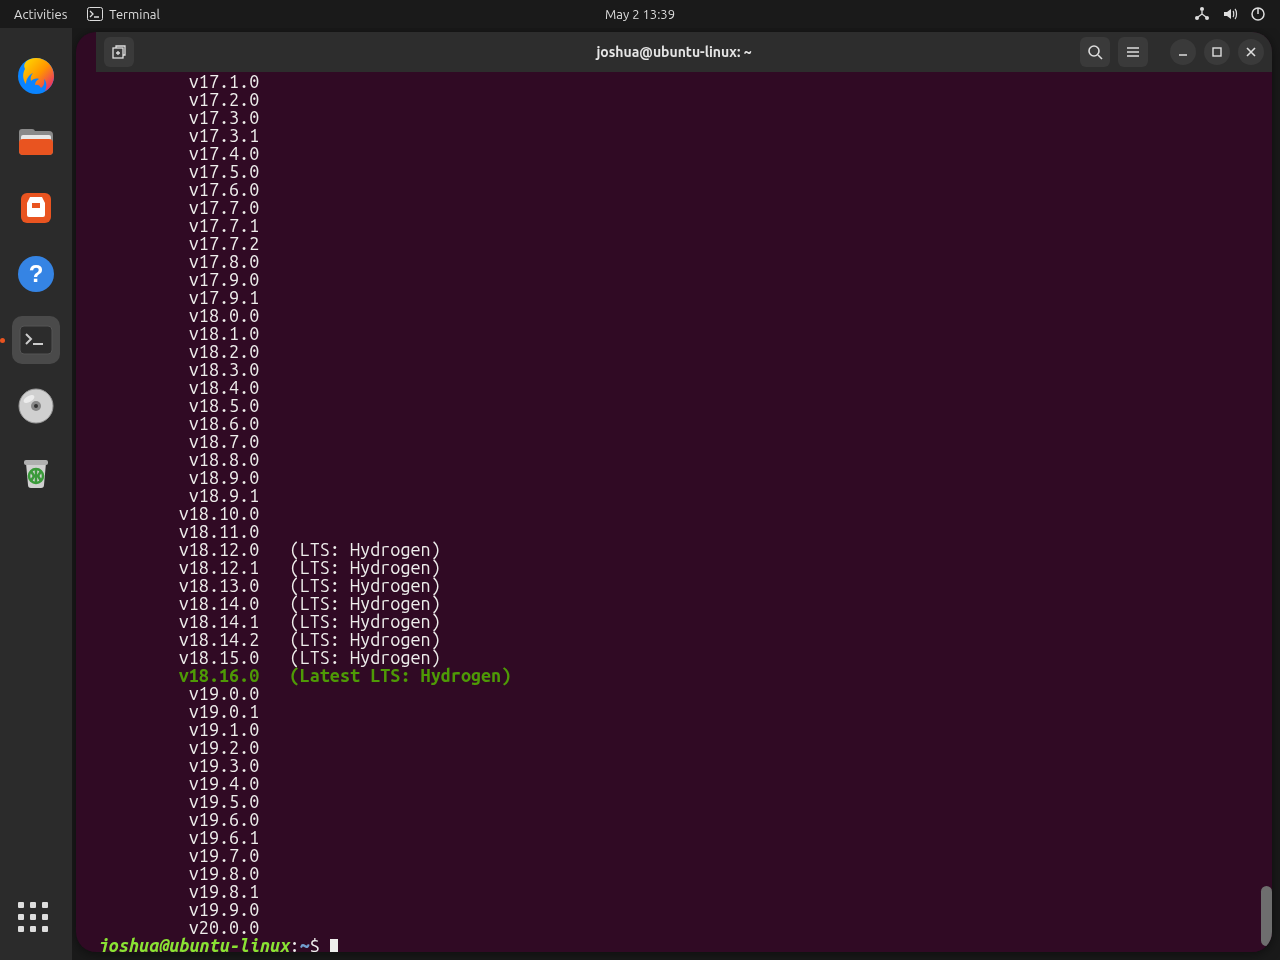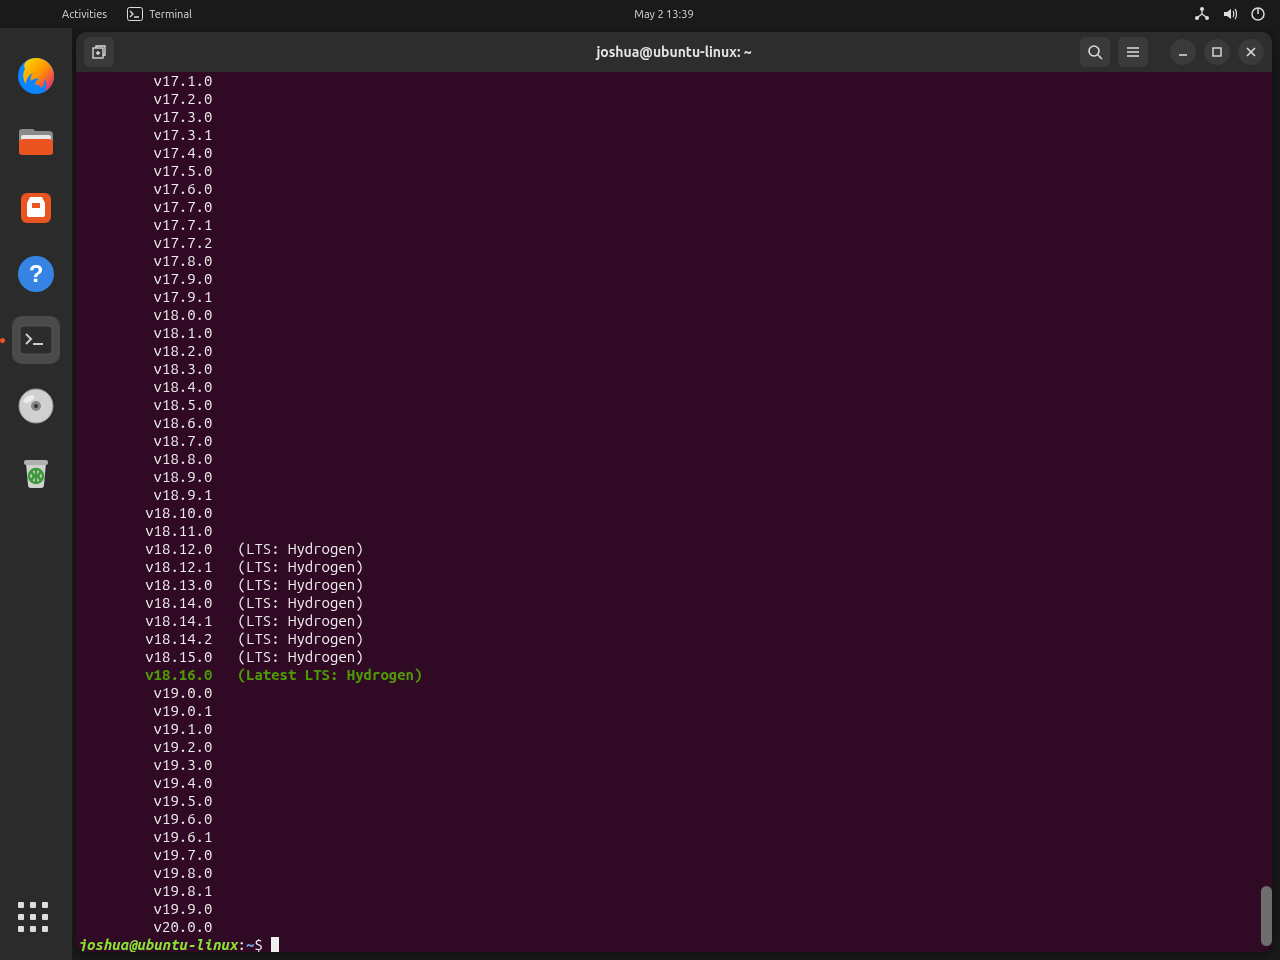--- a/index.html
+++ b/index.html
@@ -1,37 +1,37 @@
 <!DOCTYPE html>
 <html><head>
 <meta charset="utf-8">
 <style>
 * { margin:0; padding:0; box-sizing:border-box; }
 html,body { width:1280px; height:960px; overflow:hidden; font-family:"Ubuntu","DejaVu Sans",sans-serif; background:#1a1a1a; }
-.topbar { position:absolute; top:0; left:0; right:0; height:28px; background:#1a1a1a; color:#ddd; display:flex; align-items:center; font-size:11px; z-index:10;margin-left:48px; }
+.topbar { position:absolute; top:0; left:0; right:0; height:28px; background:#1a1a1a; color:#ddd; display:flex; align-items:center; font-size:13px; z-index:10; }
 .topbar .left { display:flex; align-items:center; gap:20px; padding-left:14px; }
 .topbar .center { position:absolute; left:50%; transform:translateX(-50%); }
 .topbar .right { margin-left:auto; display:flex; align-items:center; gap:12px; padding-right:14px; }
 .tb-item { display:flex; align-items:center; gap:6px; cursor:pointer; }
 .tb-icon { width:16px; height:16px; display:inline-flex; align-items:center; justify-content:center; }
 .dock { position:absolute; top:28px; left:0; bottom:0; width:72px; background:#2b2b2b; display:flex; flex-direction:column; align-items:center; padding-top:24px; gap:18px; z-index:5; }
 .dock-item { width:48px; height:48px; border-radius:10px; display:flex; align-items:center; justify-content:center; cursor:pointer; position:relative; }
 .dock-item.active { background:#4a4a4a; }
 .dock-item.active::before { content:''; position:absolute; left:-12px; width:5px; height:5px; border-radius:50%; background:#e95420; }
 .dock-spacer { flex:1; }
 .apps-grid { width:36px; height:36px; display:grid; grid-template-columns:repeat(3,6px); grid-template-rows:repeat(3,6px); gap:6px; margin-bottom:22px; cursor:pointer; }
 .apps-grid span { background:#ddd; border-radius:1px; }
-.window { position:absolute; top:32px; left:76px; right:8px; bottom:8px; background:#300a24; border-radius:10px; overflow:hidden; display:flex; flex-direction:column; box-shadow:0 2px 12px rgba(0,0,0,.5); }
+.window { position:absolute; top:32px; left:76px; right:8px; bottom:8px; background:#300a24; border-radius:20px; overflow:hidden; display:flex; flex-direction:column; box-shadow:0 2px 12px rgba(0,0,0,.5);padding-left:20px; }
 .titlebar { height:40px; background:#2d2d2d; display:flex; align-items:center; padding:0 8px; gap:6px; color:#e6e6e6; font-size:14px; font-weight:600; }
 .titlebar .title { position:absolute; left:50%; transform:translateX(-50%); font-weight:700; }
 .tb-btn { width:30px; height:30px; border-radius:6px; background:#3a3a3a; display:flex; align-items:center; justify-content:center; cursor:pointer; }
 .tb-btn.circle { border-radius:50%; width:26px; height:26px; }
 .tb-right { margin-left:auto; display:flex; gap:8px; align-items:center; }
 .term-body { flex:1; overflow:hidden; background:#300a24; }
-.term-content { font-family:"Ubuntu Mono","DejaVu Sans Mono",monospace; font-size:15px; line-height:18px; color:#eeeeec; white-space:pre; padding:0 2px; }
+.term-content { font-family:"Ubuntu Mono","DejaVu Sans Mono",monospace; font-size:18px; line-height:18px; color:#eeeeec; white-space:pre; padding:0 2px; }
 .term-row { height:18px; }
 .green { color:#4e9a06; font-weight:600;text-align:center; }
 .user { color:#8ae234; font-weight:bold;font-style:italic; }
 .path { color:#729fcf; font-weight:bold; }
 .cursor { display:inline-block; width:8px; height:15px; background:#eeeeec; vertical-align:-2px; }
 .scrollbar { position:absolute; right:0; top:40px; bottom:3px; width:12px; }
 .scroll-thumb { position:absolute; right:0; width:11px; background:#6e6e6e; border-radius:6px; bottom:3px; height:60px; }
 svg { display:block; }
 </style>
 </head>

